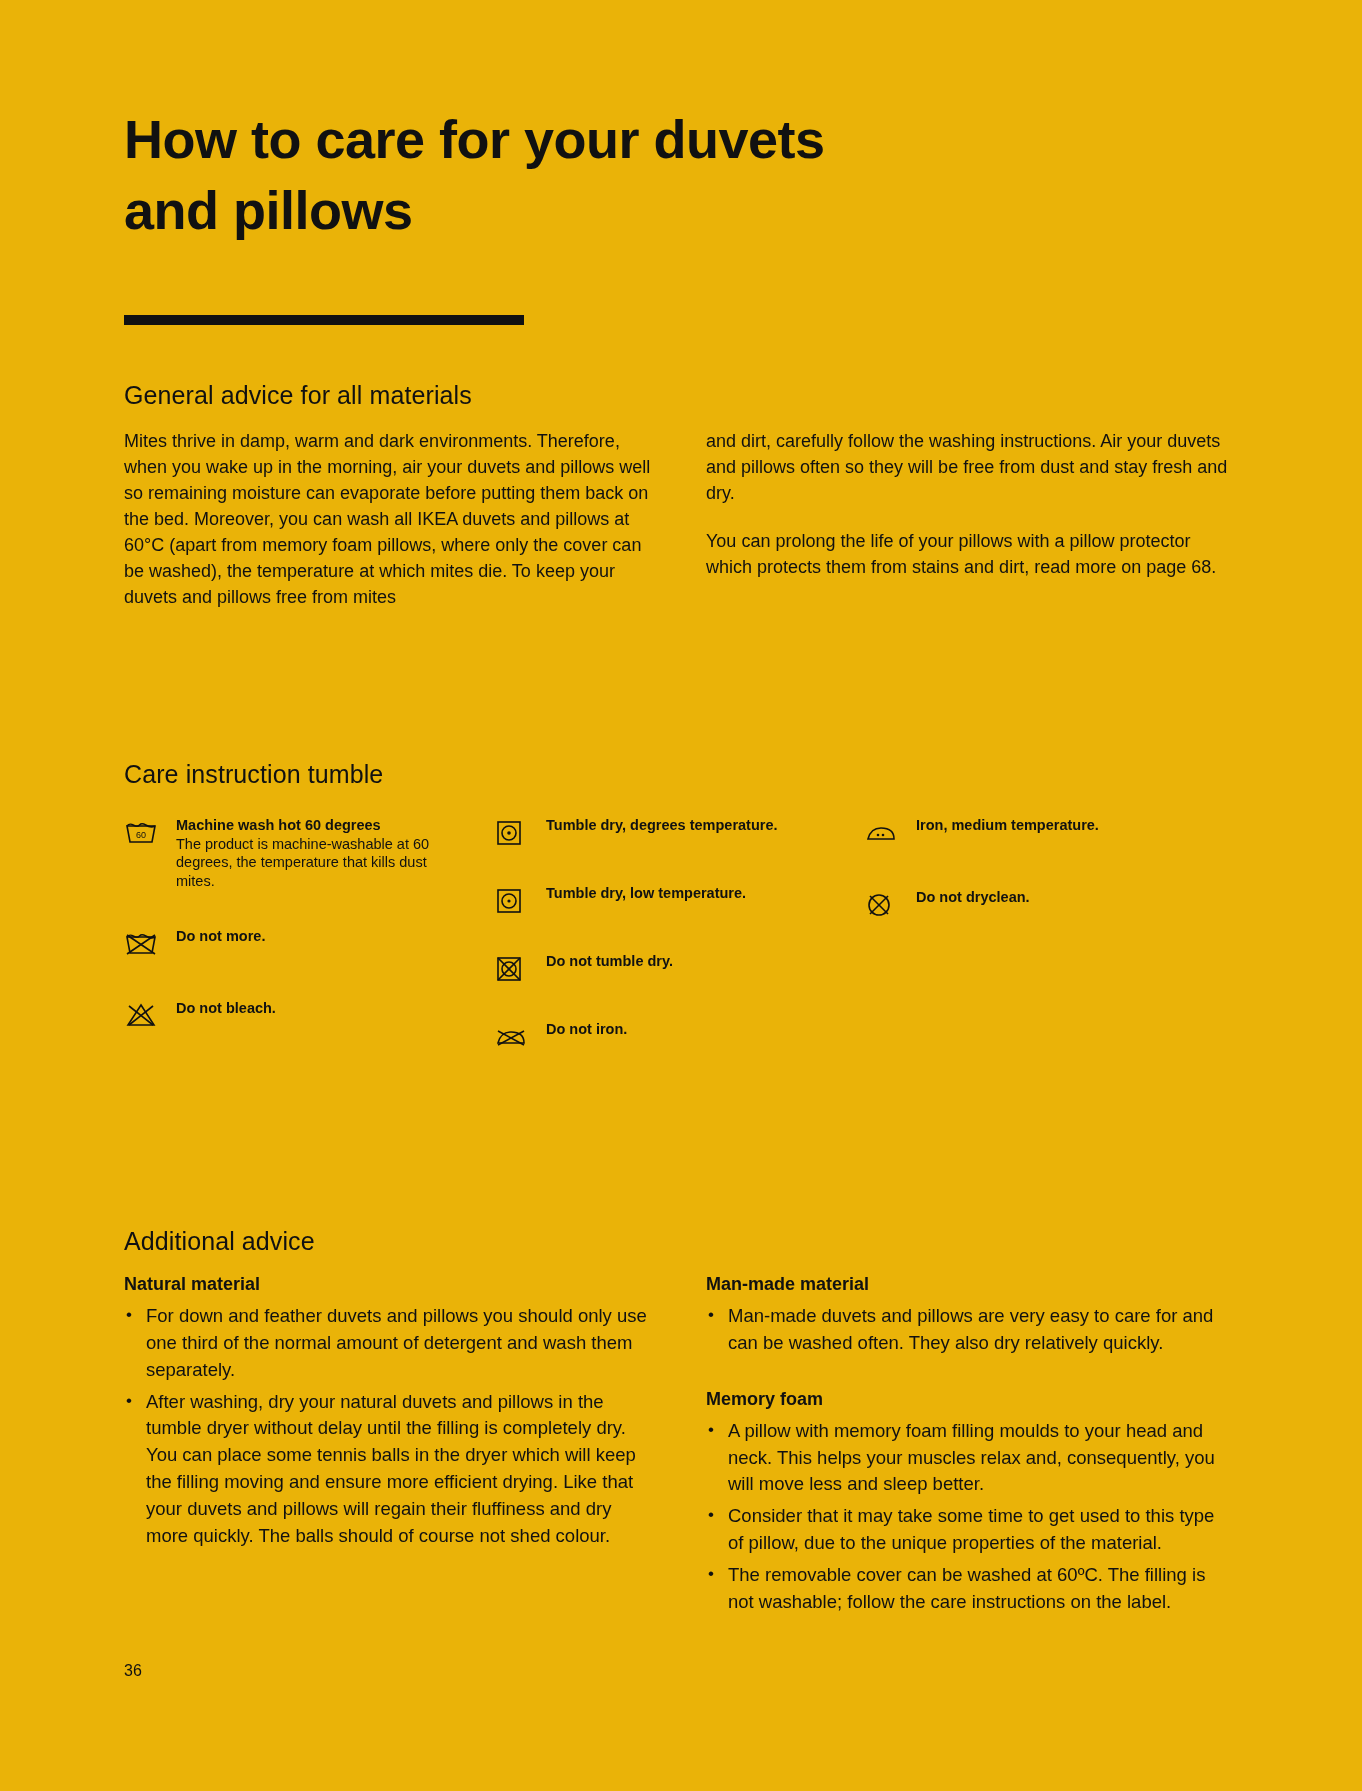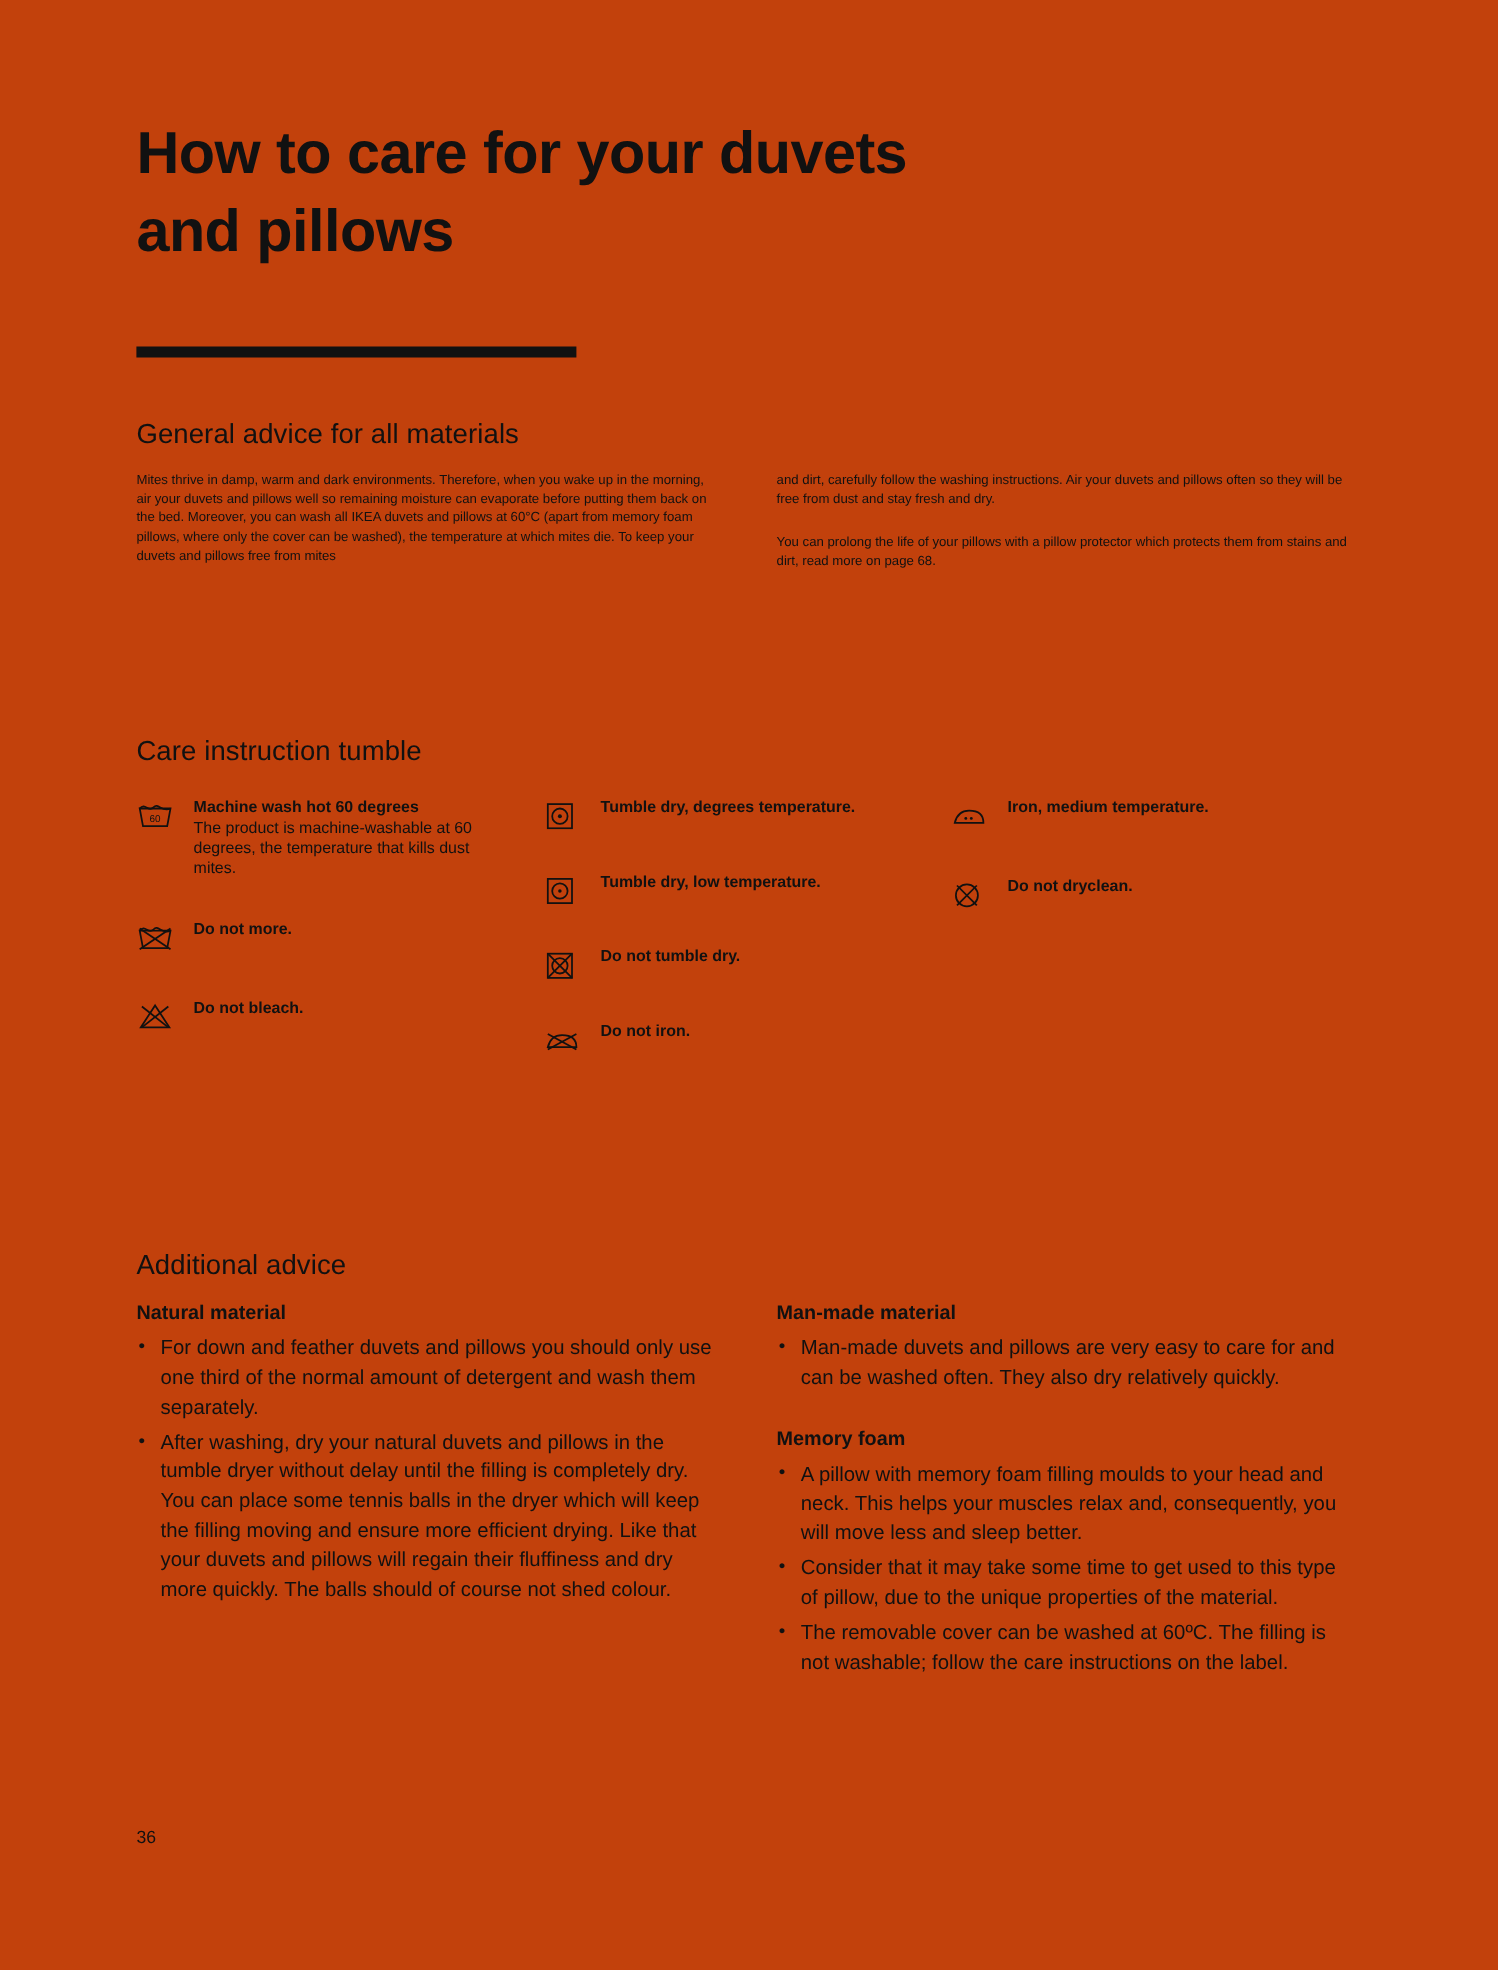--- a/index.html
+++ b/index.html
@@ -13,21 +13,21 @@
     font-family: "Liberation Sans", sans-serif;
     color: #111111;
     position: relative;
     overflow: hidden;
   }
   .page {
     position: absolute;
     left: 0; top: 0;
     width: 1362px;
     height: 1791px;
-    background: #c2410c;
+    background: #eab308;
   }
   .content {
     position: absolute;
     left: 124px;
     top: 0;
     width: 1110px;
   }
 
   
   .title {
@@ -62,21 +62,21 @@
   }
   .two-col {
     display: flex;
     gap: 54px;
     margin-top: 18px;
   }
   .col {
     width: 528px;
   }
   .body-text {
-    font-size: 12px;
+    font-size: 18px;
     line-height: 1.45;
     color: #111;
     margin: 0 0 22px 0;
   }
   .body-text:last-child { margin-bottom: 0; }
 
   
   .care {
     margin-top: 150px;
   }

